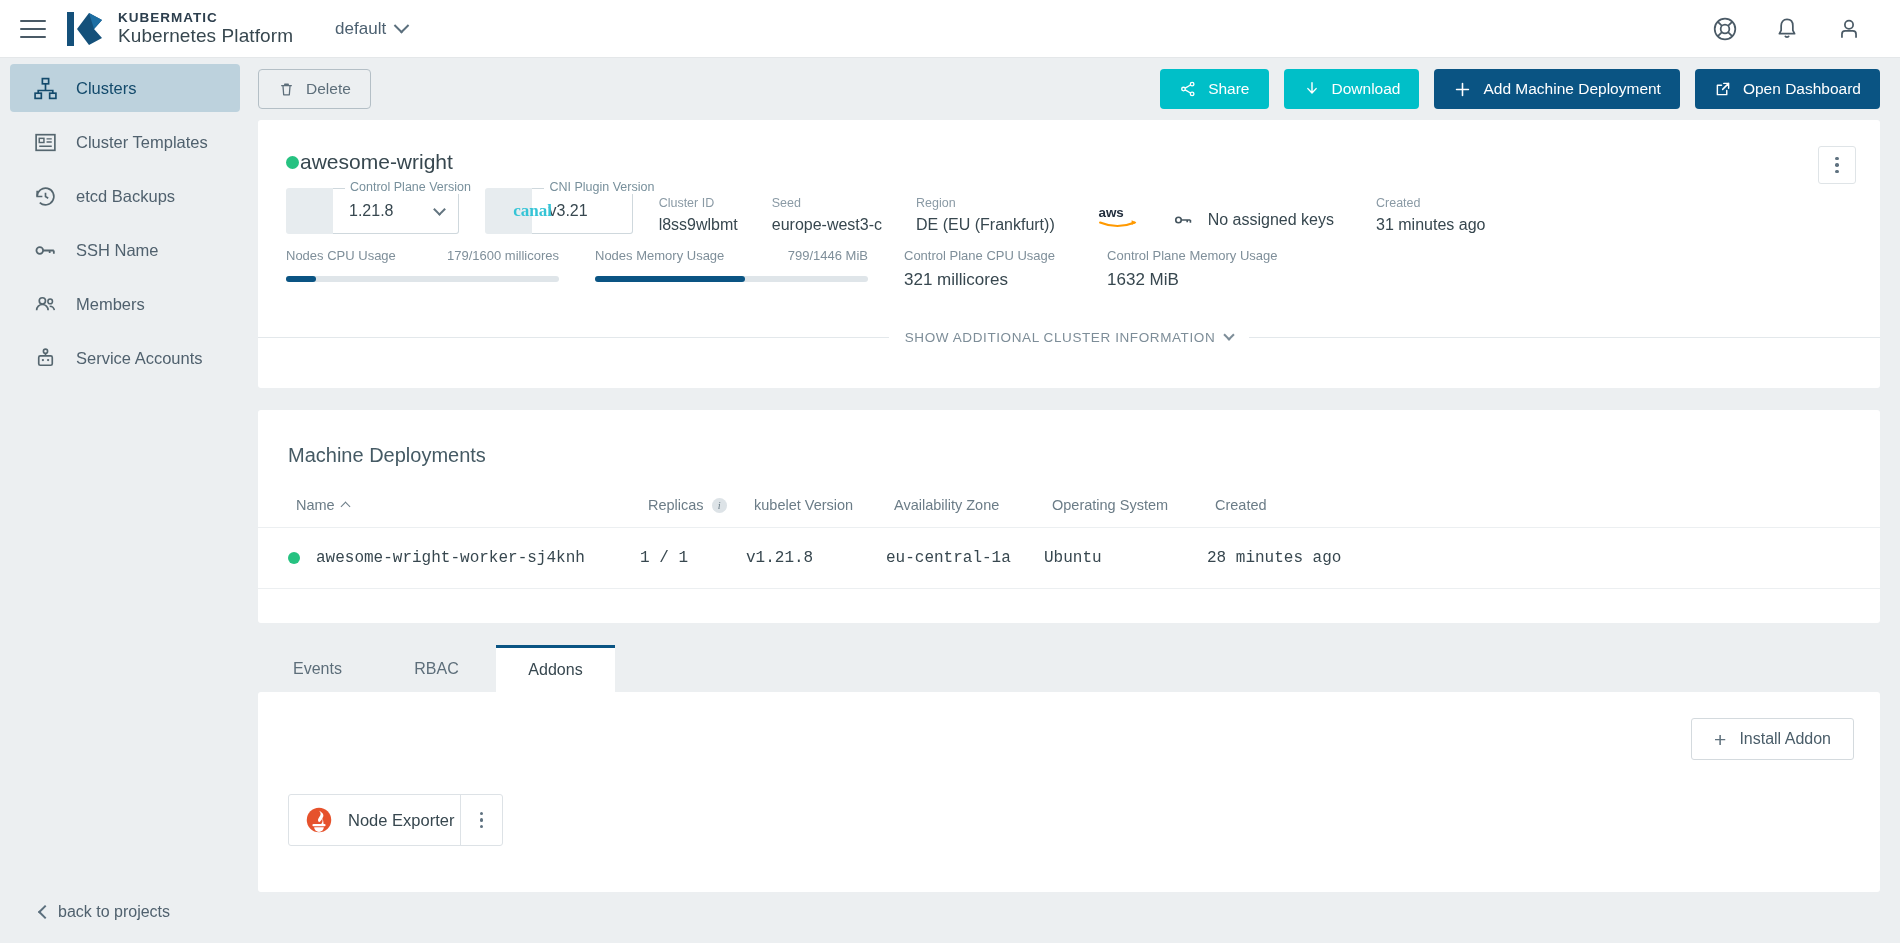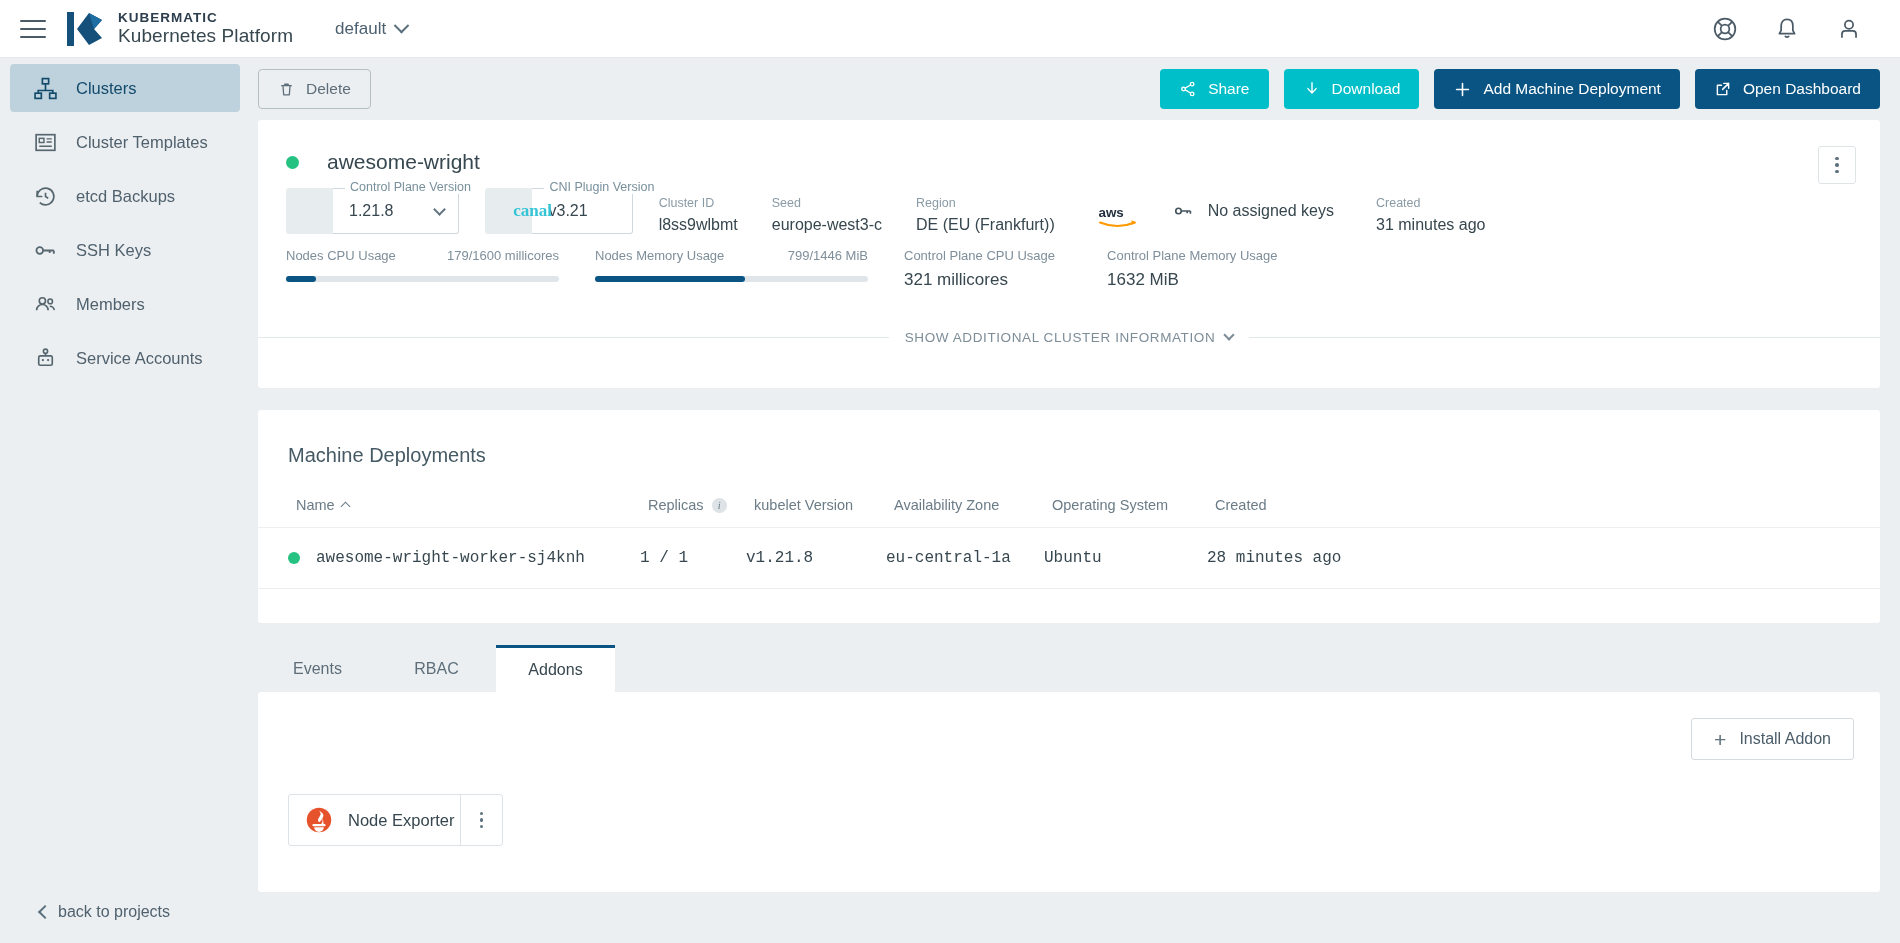--- a/index.html
+++ b/index.html
@@ -87,21 +87,21 @@
   .btn-outline { background: transparent; border: 1px solid #b4bfc6; color: #5d6e7a; }
   .btn-teal { background: #00bfc8; color: #ffffff; }
   .btn-navy { background: #0a5483; color: #ffffff; }
   .toolbar-right { margin-left: auto; display: flex; gap: 15px; }
 
   .card { background: #ffffff; border-radius: 3px; margin: 0 20px 0 8px; }
 
   
   .cluster-card { padding: 0; position: relative; }
   .cluster-title-row {
-    display: flex; align-items: center; gap: 28px; padding: 30px 0 0 28px;
+    display: flex; align-items: center; gap: 1px; padding: 30px 0 0 28px;
   }
   .dot { width: 13px; height: 13px; border-radius: 50%; background: #26c281; flex: none; }
   .dot-row { width: 12px; height: 12px; border-radius: 50%; background: #26c281; flex: none; }
   .cluster-name { font-size: 21px; color: #37474f; }
 
   .kebab {
     position: absolute; top: 26px; right: 24px; width: 38px; height: 38px;
     border: 1px solid #dfe4e7; border-radius: 3px;
     display: flex; flex-direction: column; align-items: center; justify-content: center; gap: 3px;
     cursor: pointer; background: #fff;
@@ -131,21 +131,21 @@
   .version-caret {
     width: 9px; height: 9px; border-right: 2px solid #62747f; border-bottom: 2px solid #62747f;
     transform: rotate(45deg); margin-left: 42px; margin-top: -4px;
   }
 
   .meta-item { margin-right: 34px; }
   .meta-label { font-size: 12.5px; color: #8a9aa5; margin-bottom: 6px; }
   .meta-value { font-size: 16px; color: #37474f; white-space: nowrap; }
 
   .aws-logo { margin: 0 30px 2px 6px; }
-  .keys-item { display: flex; align-items: center; gap: 13px; margin: 0 42px 12px 0; }
+  .keys-item { display: flex; align-items: center; gap: 13px; margin: 0 42px 3px 0; }
   .keys-text { font-size: 16px; color: #37474f; }
 
   .usage-row { display: flex; padding: 14px 0 0 28px; align-items: flex-start; }
   .usage-block { width: 273px; margin-right: 36px; }
   .usage-head { display: flex; justify-content: space-between; font-size: 13px; color: #7f8f9a; }
   .bar-track { height: 6px; background: #dfe5e9; border-radius: 3px; margin-top: 13px; }
   .bar-fill { height: 6px; background: #0a5483; border-radius: 3px; }
   .cp-block { margin-right: 52px; }
   .cp-label { font-size: 13px; color: #7f8f9a; }
   .cp-value { font-size: 17px; color: #37474f; margin-top: 7px; }
@@ -307,21 +307,21 @@
     <span class="nav-label">etcd Backups</span>
   </div>
 
   <div class="nav-item">
     <span class="nav-icon">
       <svg width="25" height="25" viewBox="0 0 24 24">
         <circle cx="6.5" cy="12" r="3.2" fill="none" stroke="#55666f" stroke-width="1.7"></circle>
         <path d="M9.7 12 H20 M20 12 v3.2 M16 12 v2.4" stroke="#55666f" stroke-width="1.7" fill="none"></path>
       </svg>
     </span>
-    <span class="nav-label">SSH Keys</span>
+    <span class="nav-label">SSH Name</span>
   </div>
 
   <div class="nav-item">
     <span class="nav-icon">
       <svg width="25" height="25" viewBox="0 0 24 24">
         <circle cx="9" cy="8.5" r="3" fill="none" stroke="#55666f" stroke-width="1.6"></circle>
         <circle cx="16.5" cy="9" r="2.2" fill="none" stroke="#55666f" stroke-width="1.5"></circle>
         <path d="M3.5 17.5 a5.5 5.5 0 0 1 11 0" fill="none" stroke="#55666f" stroke-width="1.6"></path>
         <path d="M16 13.6 a4.6 4.6 0 0 1 4.5 3.9" fill="none" stroke="#55666f" stroke-width="1.5"></path>
       </svg>

